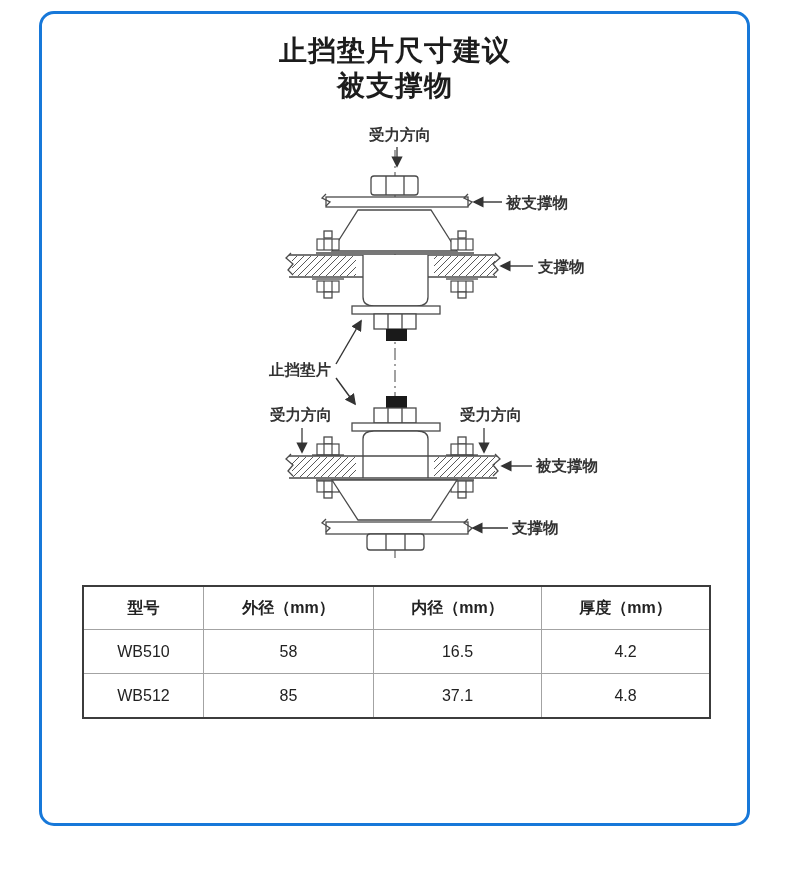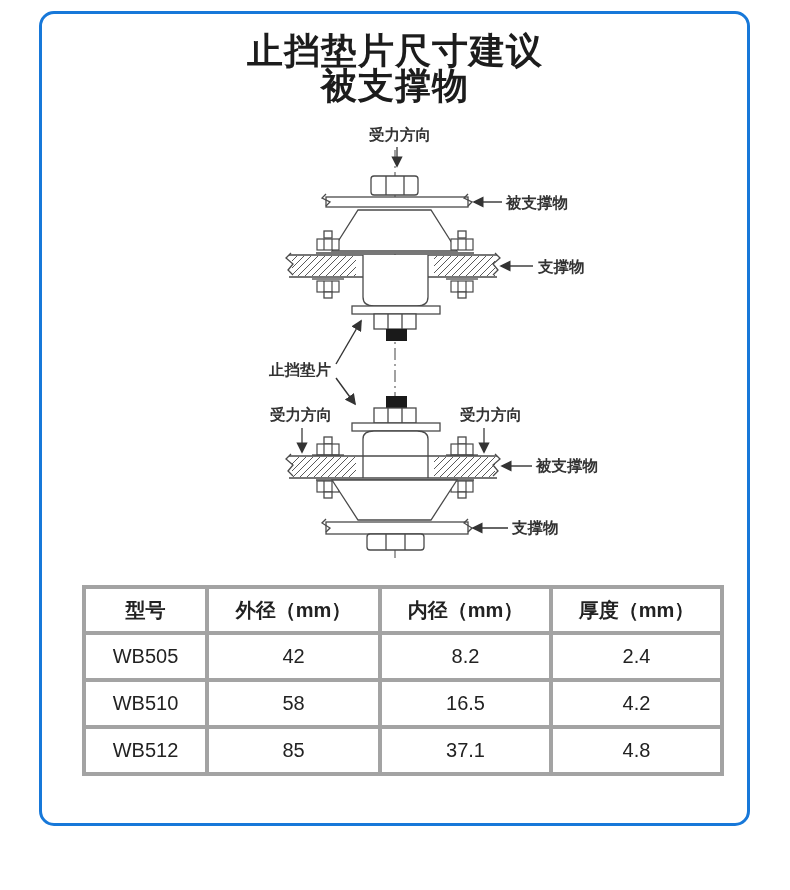--- a/index.html
+++ b/index.html
@@ -6,31 +6,31 @@
   body{
     width:790px;height:890px;position:relative;background:#ffffff;
     font-family:"Liberation Sans", sans-serif;color:#1a1a1a;overflow:hidden;
   }
   .frame{
     position:absolute;left:39px;top:11px;width:705px;height:809px;
     border:3px solid #1778d9;border-radius:15px;background:#fff;
   }
   .title{
     position:absolute;left:0;right:0;top:33px;text-align:center;
-    font-size:36px;line-height:35px;font-weight:700;color:#1c1c1c;letter-spacing:1px;
+    font-size:28px;line-height:35px;font-weight:700;color:#1c1c1c;letter-spacing:1px;
   }
   .diagram-svg{position:absolute;left:250px;top:110px;width:390px;height:460px;}
   svg text{font-family:"Liberation Sans", sans-serif;font-size:15.5px;font-weight:600;fill:#333;}
   .spec-table{
     position:absolute;left:82px;top:585px;border-collapse:collapse;
     border:2px solid #3c3c3c;background:#fff;
   }
   .spec-table th,.spec-table td{
-    border:4px solid #a3a3a3;text-align:center;vertical-align:middle;
-    font-size:20px;color:#222;padding:0;
+    border:1px solid #a3a3a3;text-align:center;vertical-align:middle;
+    font-size:16px;color:#222;padding:0;
   }
   .spec-table th{height:42px;font-weight:600;}
   .spec-table td{height:43px;font-weight:400;}
   .c0{width:119px;}.c1{width:169px;margin-top:31px;}.c2{width:167px;}.c3{width:167px;margin-top:36px;}
 </style>
 </head>
 <body>
 
 <div class="frame"></div>
 
@@ -178,26 +178,20 @@
   <text x="512" y="533" text-anchor="start">支撑物</text>
 </svg>
 
 <table class="spec-table">
   <tbody>
       <tr>
     <th class="c0">型号</th>
     <th class="c1">外径（mm）</th>
     <th class="c2">内径（mm）</th>
     <th class="c3">厚度（mm）</th>
-  </tr>
-  <tr>
-    <td>WB505</td>
-    <td>42</td>
-    <td>8.2</td>
-    <td>2.4</td>
   </tr>
   <tr>
     <td>WB510</td>
     <td>58</td>
     <td>16.5</td>
     <td>4.2</td>
   </tr>
   <tr>
     <td>WB512</td>
     <td>85</td>

